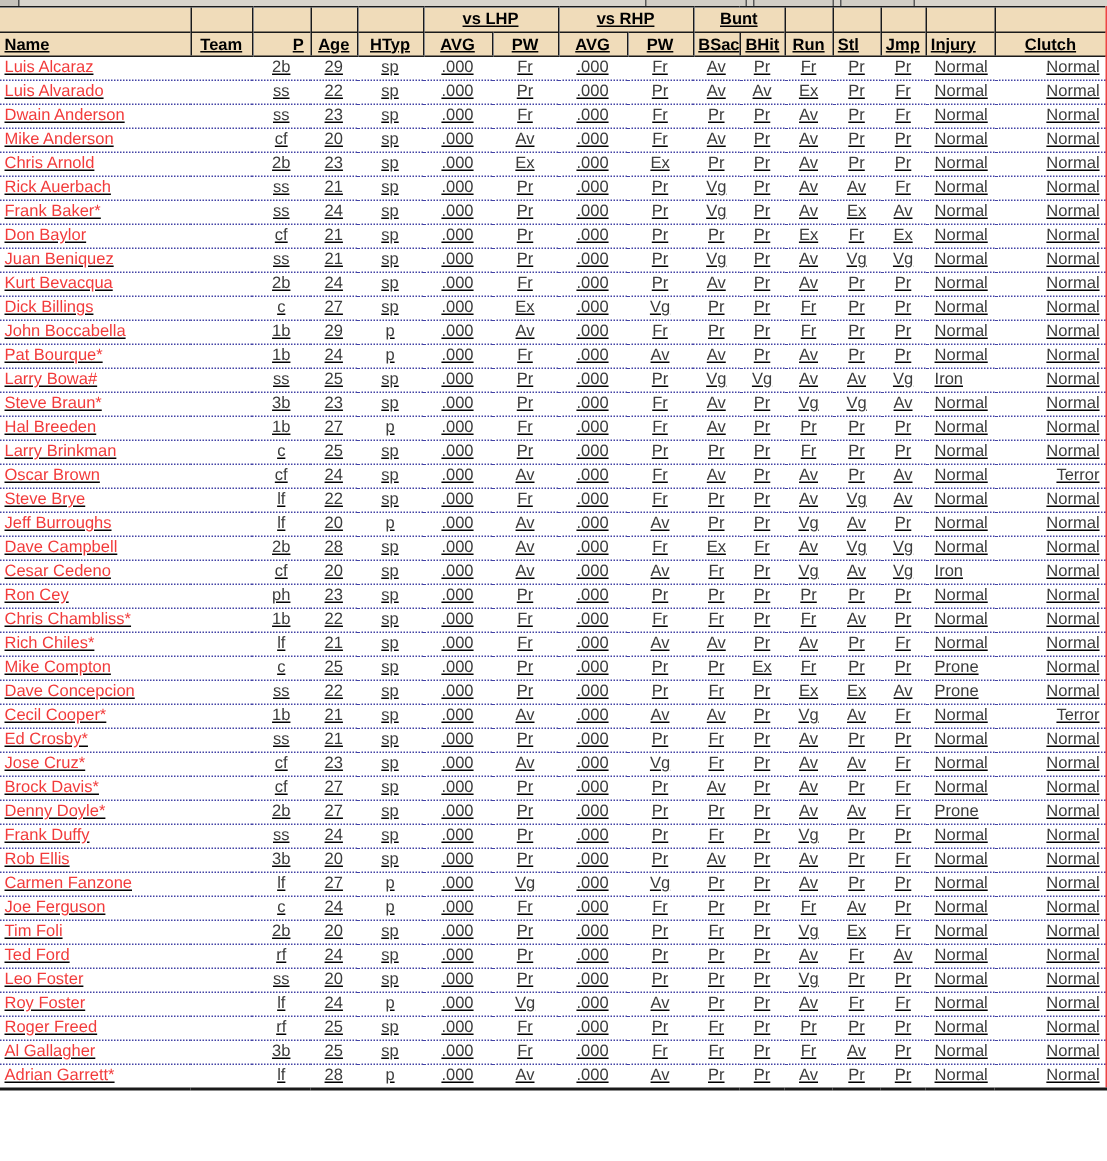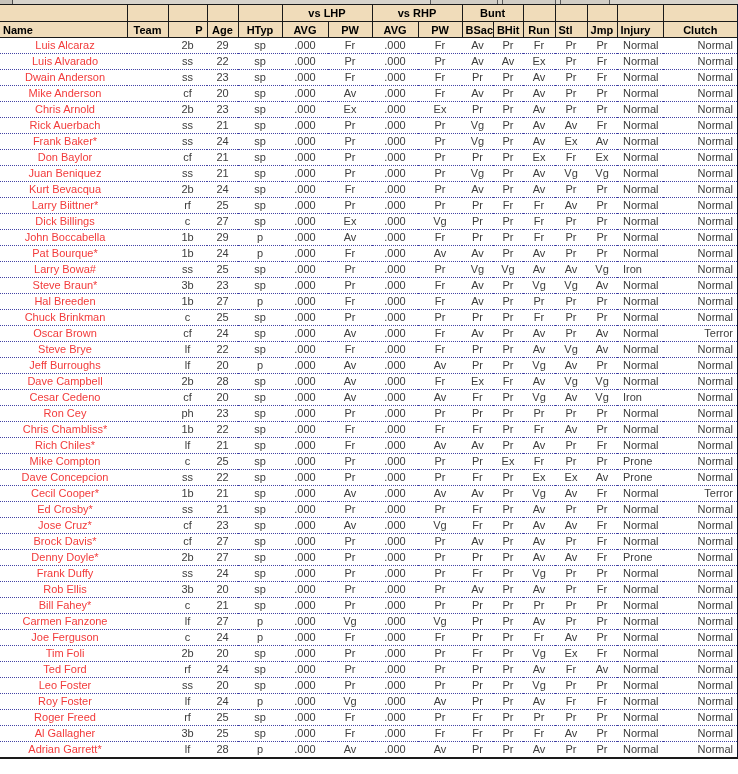--- a/index.html
+++ b/index.html
@@ -8,34 +8,34 @@
     font-family:"Liberation Sans","DejaVu Sans",sans-serif;background:#fff;
   }
   
   .chrome{height:4px;background:#d8d4cc;position:relative;}
   .chrome .corner{position:absolute;left:0;top:0;width:12px;height:4px;background:#c6c2ba;border-right:1px solid #4c4c4c;}
   .chrome .seg{position:absolute;top:0;height:4px;background:#d2cec6;border-left:1px solid #5a5a5a;border-right:1px solid #5a5a5a;}
   .chrome .seg.s1{left:430px;width:66px;}
   .chrome .seg.s2{left:502px;width:52px;}
   .chrome .seg.s3{left:560px;width:48px;}
 
-  table.roster{border-collapse:collapse;table-layout:fixed;width:738px;border-right:2px solid #0f172a;}
+  table.roster{border-collapse:collapse;table-layout:fixed;width:738px;border-right:2px solid #ef4444;text-decoration:underline;}
   thead th{
     background:#f0dcba;color:#000;font-weight:bold;font-size:11px;
     padding:0 3px;white-space:nowrap;overflow:hidden;text-align:center;
   }
   tr.group-row th{height:16px;border-top:1px solid #1a1a1a;}
   tr.head-row th{height:15px;border-top:1px solid #1a1a1a;border-bottom:1px solid #1a1a1a;}
   thead th + th{border-left:1px solid #1a1a1a;}
   tbody td{
     height:15px;font-size:11px;line-height:15px;color:#3c3c3c;padding:0;
     text-align:center;white-space:nowrap;overflow:hidden;
     border-bottom:1px dotted #4343a5;background:#fff;
   }
-  tbody td.name-cell{text-align:center;padding-left:3px;color:#f23b3b;}
+  tbody td.name-cell{text-align:left;padding-left:3px;color:#f23b3b;}
   tbody td.injury-cell{text-align:left;padding-left:6px;}
   tbody td.clutch-cell{text-align:right;padding-right:4px;}
   tbody tr:last-child td{border-bottom:2px solid #1a1a1a;}
 </style>
 </head>
 <body>
 
 <div class="screen">
   <div class="chrome">
     <div class="corner"></div>
@@ -273,38 +273,20 @@
           <td>Pr</td>
           <td>Av</td>
           <td>Pr</td>
           <td>Av</td>
           <td>Pr</td>
           <td>Pr</td>
           <td class="injury-cell">Normal</td>
           <td class="clutch-cell">Normal</td>
         </tr>
         <tr>
-          <td class="name-cell">Larry Biittner*</td>
-          <td></td>
-          <td>rf</td>
-          <td>25</td>
-          <td>sp</td>
-          <td>.000</td>
-          <td>Pr</td>
-          <td>.000</td>
-          <td>Pr</td>
-          <td>Pr</td>
-          <td>Fr</td>
-          <td>Fr</td>
-          <td>Av</td>
-          <td>Pr</td>
-          <td class="injury-cell">Normal</td>
-          <td class="clutch-cell">Normal</td>
-        </tr>
-        <tr>
           <td class="name-cell">Dick Billings</td>
           <td></td>
           <td>c</td>
           <td>27</td>
           <td>sp</td>
           <td>.000</td>
           <td>Ex</td>
           <td>.000</td>
           <td>Vg</td>
           <td>Pr</td>
@@ -399,21 +381,21 @@
           <td>Fr</td>
           <td>Av</td>
           <td>Pr</td>
           <td>Pr</td>
           <td>Pr</td>
           <td>Pr</td>
           <td class="injury-cell">Normal</td>
           <td class="clutch-cell">Normal</td>
         </tr>
         <tr>
-          <td class="name-cell">Chuck Brinkman</td>
+          <td class="name-cell">Larry Brinkman</td>
           <td></td>
           <td>c</td>
           <td>25</td>
           <td>sp</td>
           <td>.000</td>
           <td>Pr</td>
           <td>.000</td>
           <td>Pr</td>
           <td>Pr</td>
           <td>Pr</td>
@@ -719,38 +701,20 @@
           <td>sp</td>
           <td>.000</td>
           <td>Pr</td>
           <td>.000</td>
           <td>Pr</td>
           <td>Av</td>
           <td>Pr</td>
           <td>Av</td>
           <td>Pr</td>
           <td>Fr</td>
-          <td class="injury-cell">Normal</td>
-          <td class="clutch-cell">Normal</td>
-        </tr>
-        <tr>
-          <td class="name-cell">Bill Fahey*</td>
-          <td></td>
-          <td>c</td>
-          <td>21</td>
-          <td>sp</td>
-          <td>.000</td>
-          <td>Pr</td>
-          <td>.000</td>
-          <td>Pr</td>
-          <td>Pr</td>
-          <td>Pr</td>
-          <td>Pr</td>
-          <td>Pr</td>
-          <td>Pr</td>
           <td class="injury-cell">Normal</td>
           <td class="clutch-cell">Normal</td>
         </tr>
         <tr>
           <td class="name-cell">Carmen Fanzone</td>
           <td></td>
           <td>lf</td>
           <td>27</td>
           <td>p</td>
           <td>.000</td>

